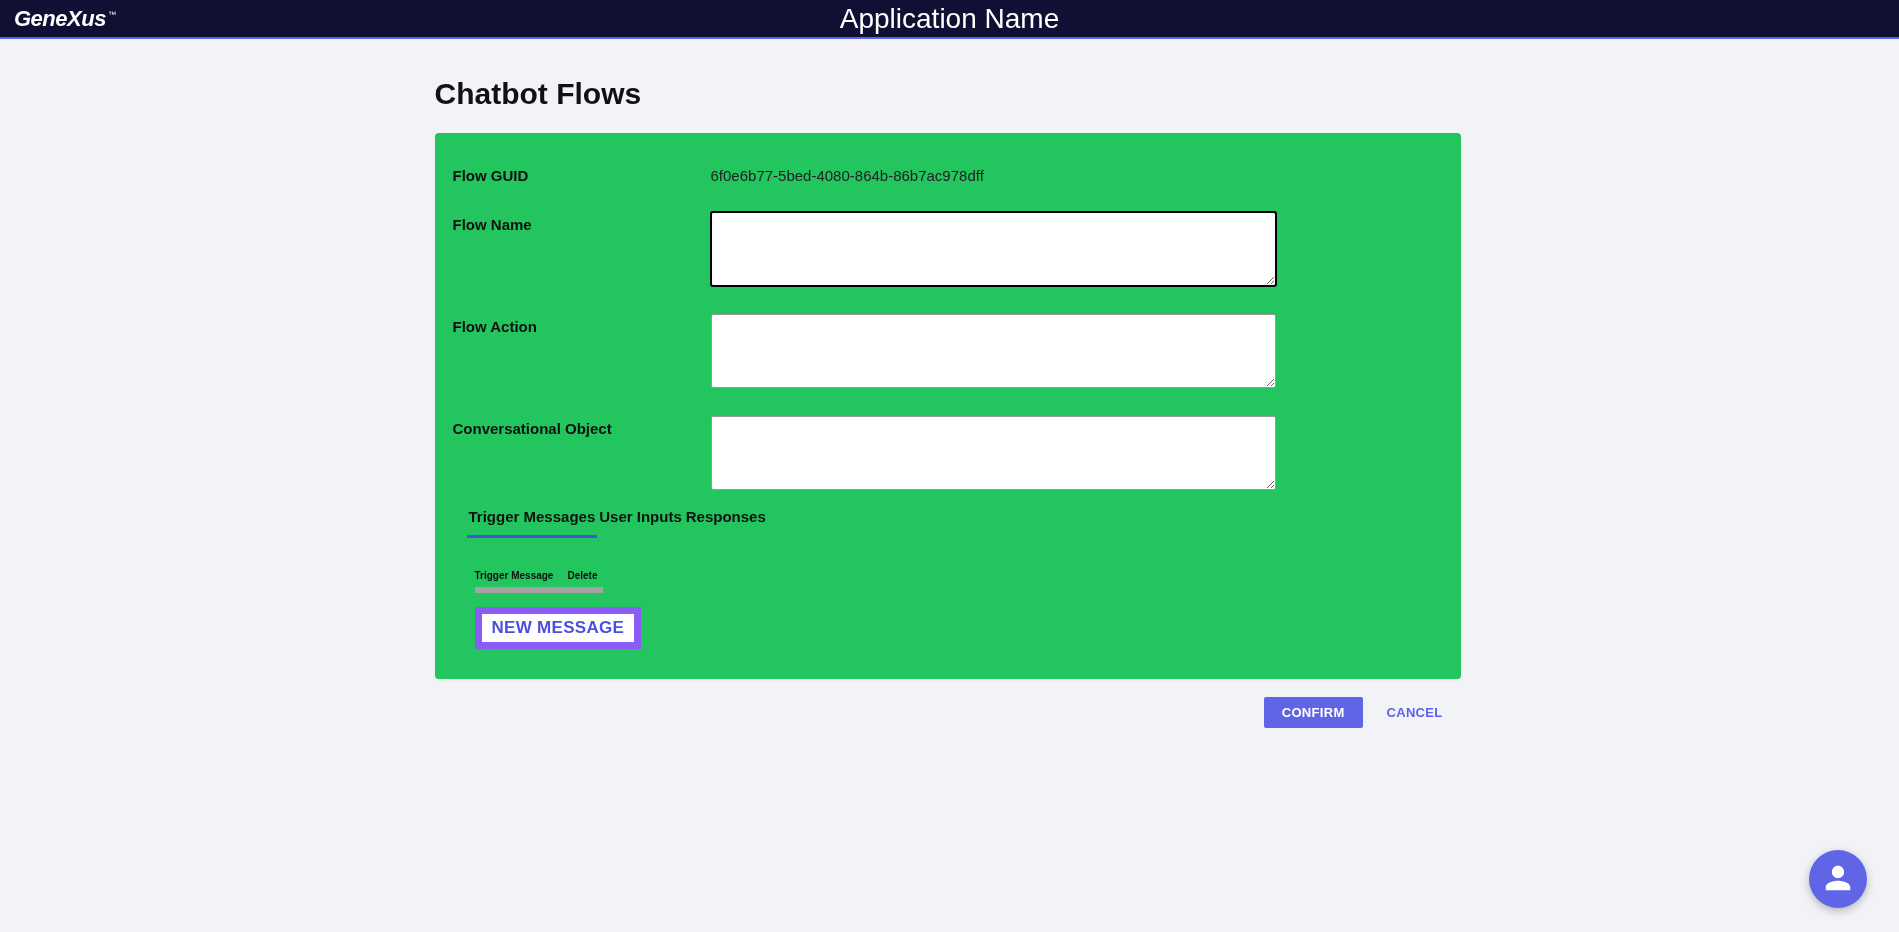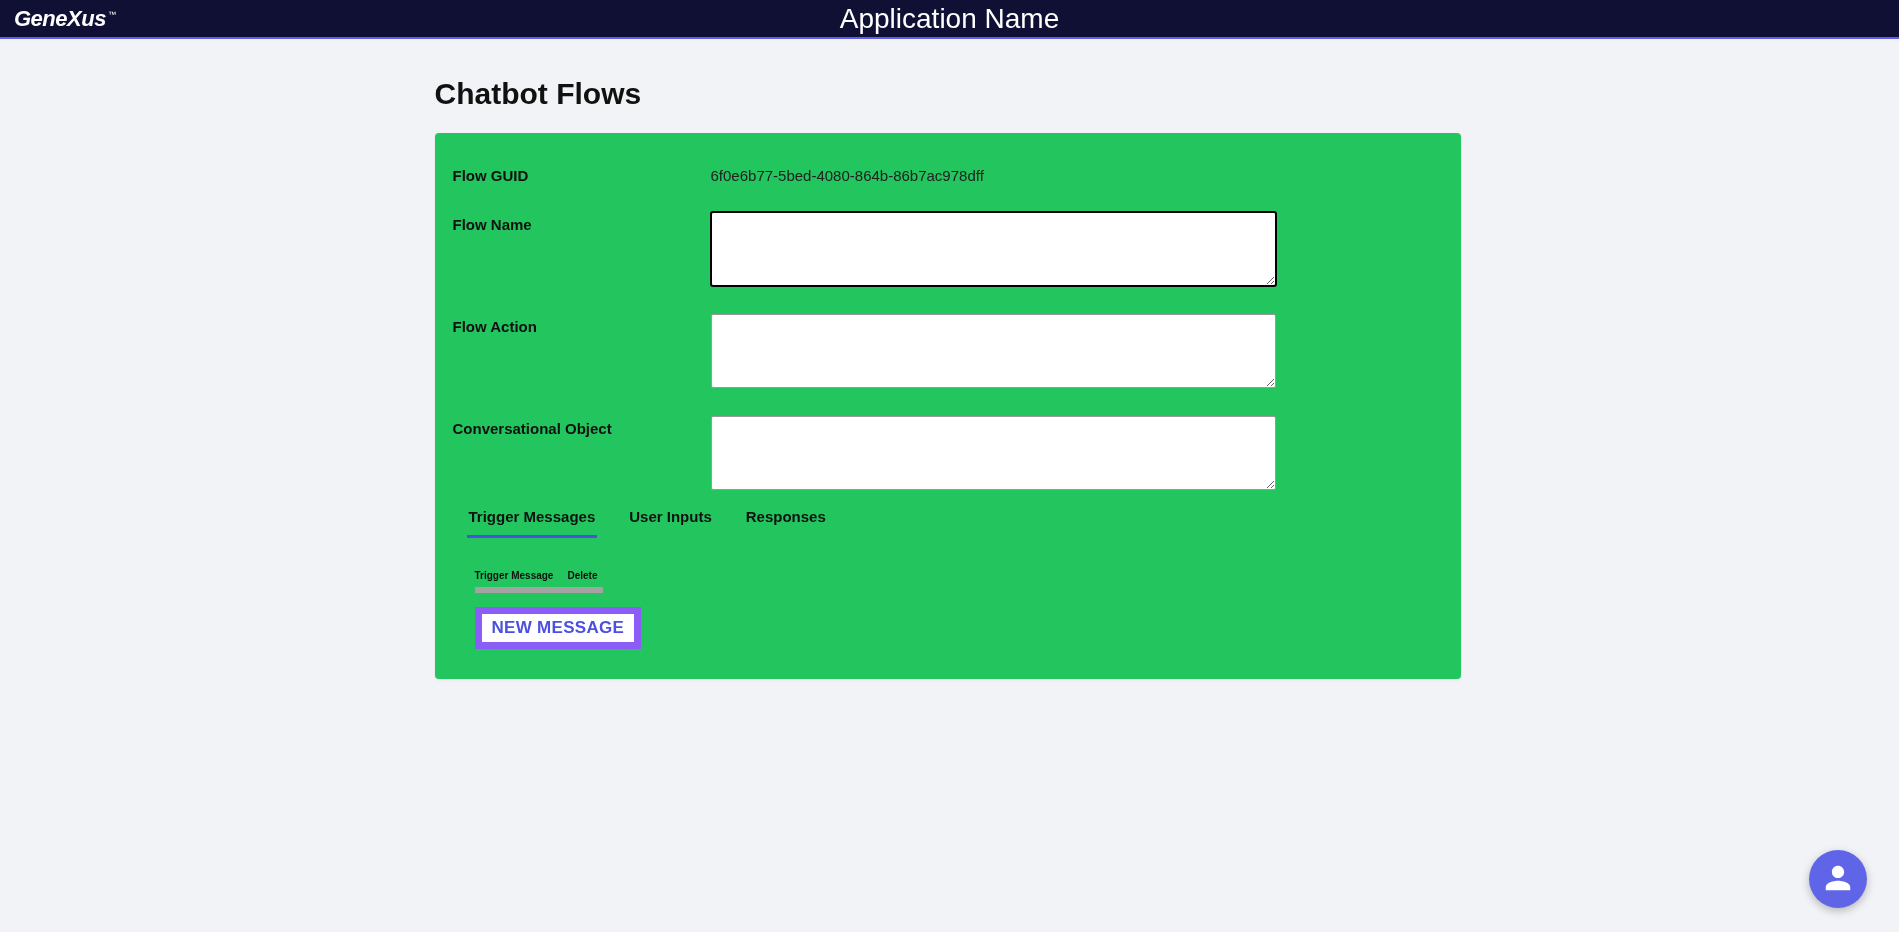--- a/index.html
+++ b/index.html
@@ -79,21 +79,20 @@
     font-size: 14px;
     resize: both;
     min-height: 74px;
   }
   textarea.field.focused {
     outline: 2px solid #000;
     outline-offset: -1px;
   }
   .tabs {
     display: flex;
-    gap: 30px;
     margin-top: 12px;
     padding-left: 14px;
   }
   .tab {
     font-size: 15px;
     font-weight: 600;
     padding: 6px 2px 10px 2px;
     cursor: pointer;
     color: #111;
     border-bottom: 3px solid transparent;
@@ -222,20 +221,24 @@
             <th>Delete</th>
           </tr>
         </thead>
         <tbody></tbody>
       </table>
       <button class="new-msg-btn">NEW MESSAGE</button>
     </div>
 
   </div>
 
+  <div class="actions">
+    <button class="btn-primary">CONFIRM</button>
+    <button class="btn-link">CANCEL</button>
+  </div>
 </div>
 
 <div class="fab">
   <span>
     <svg viewBox="0 0 24 24">
         <path d="M12 12c2.7 0 4.9-2.2 4.9-4.9S14.7 2.2 12 2.2 7.1 4.4 7.1 7.1 9.3 12 12 12zm0 2.2c-3.3 0-9.8 1.6-9.8 4.9v2.7h19.6v-2.7c0-3.3-6.5-4.9-9.8-4.9z"></path>
       </svg>
   </span>
 </div>
 

